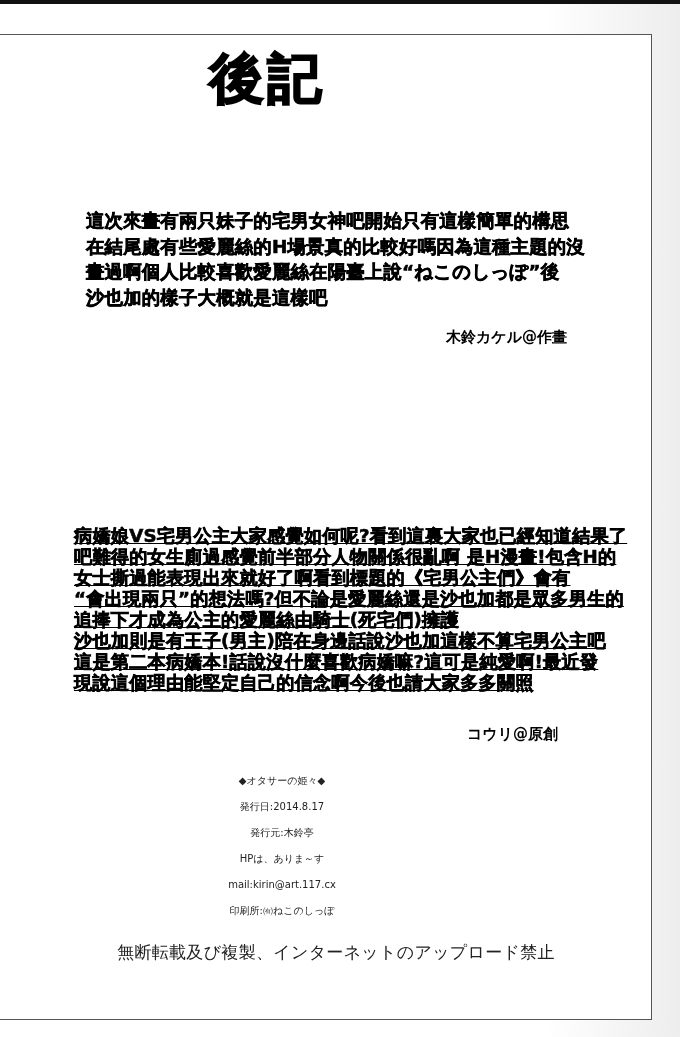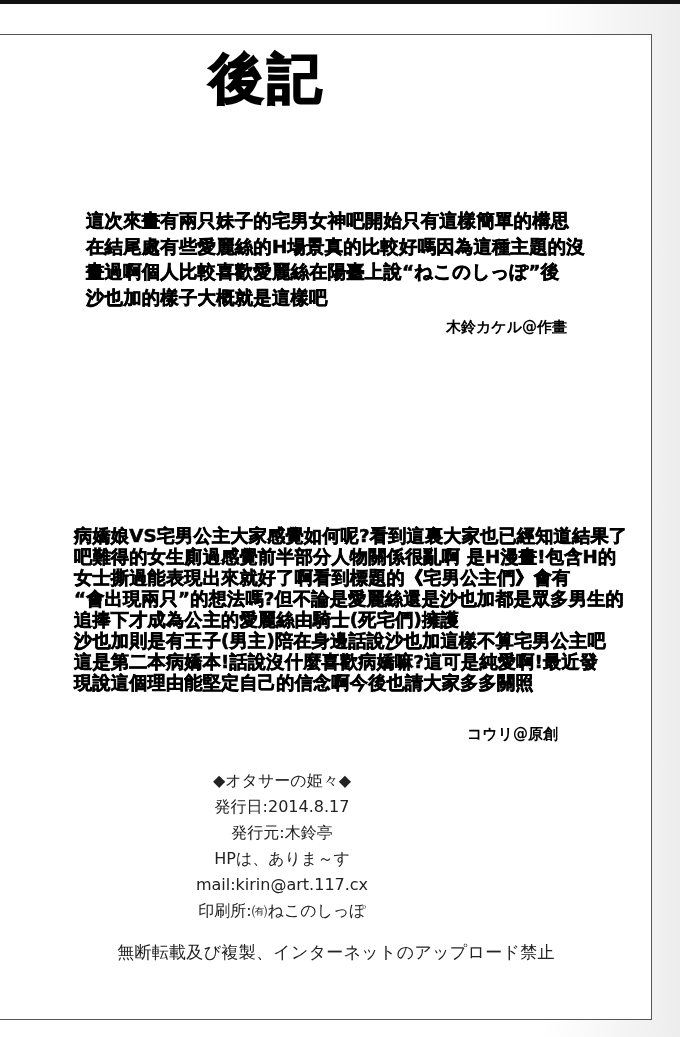--- a/index.html
+++ b/index.html
@@ -54,37 +54,37 @@
       position: absolute;
       font-weight: bold;
       font-size: 18.4px;
       line-height: 25.5px;
       letter-spacing: 0.2px;
       color: #000;
       -webkit-text-stroke: 0.6px #000;
       white-space: nowrap;
     }
     .para1 { left: 86px; top: 208px; }
-    .para2 { left: 74px; top: 525px; line-height: 21px; font-size: 18.2px; }
+    .para2 { left: 74px; top: 525px; line-height: 21px; font-size: 18.2px; text-decoration: underline; }
     .para .line { display: block; }
     .sig {
       position: absolute;
       font-size: 15px;
       font-weight: bold;
       white-space: nowrap;
       color: #000;
     }
-    .sig1 { left: 446px; top: 318px; }
+    .sig1 { left: 446px; top: 328px; }
     .sig2 { left: 467px; top: 725px; text-align: right; }
     .colophon {
       position: absolute;
       left: 0; top: 768px;
       width: 564px;
       text-align: center;
-      font-size: 16px;
+      font-size: 10px;
       color: #222;
     }
     .colophon .row {
       display: block;
       height: 26px;
       line-height: 26px;
     }
     .notice {
       position: absolute;
       left: 0; top: 941px;

